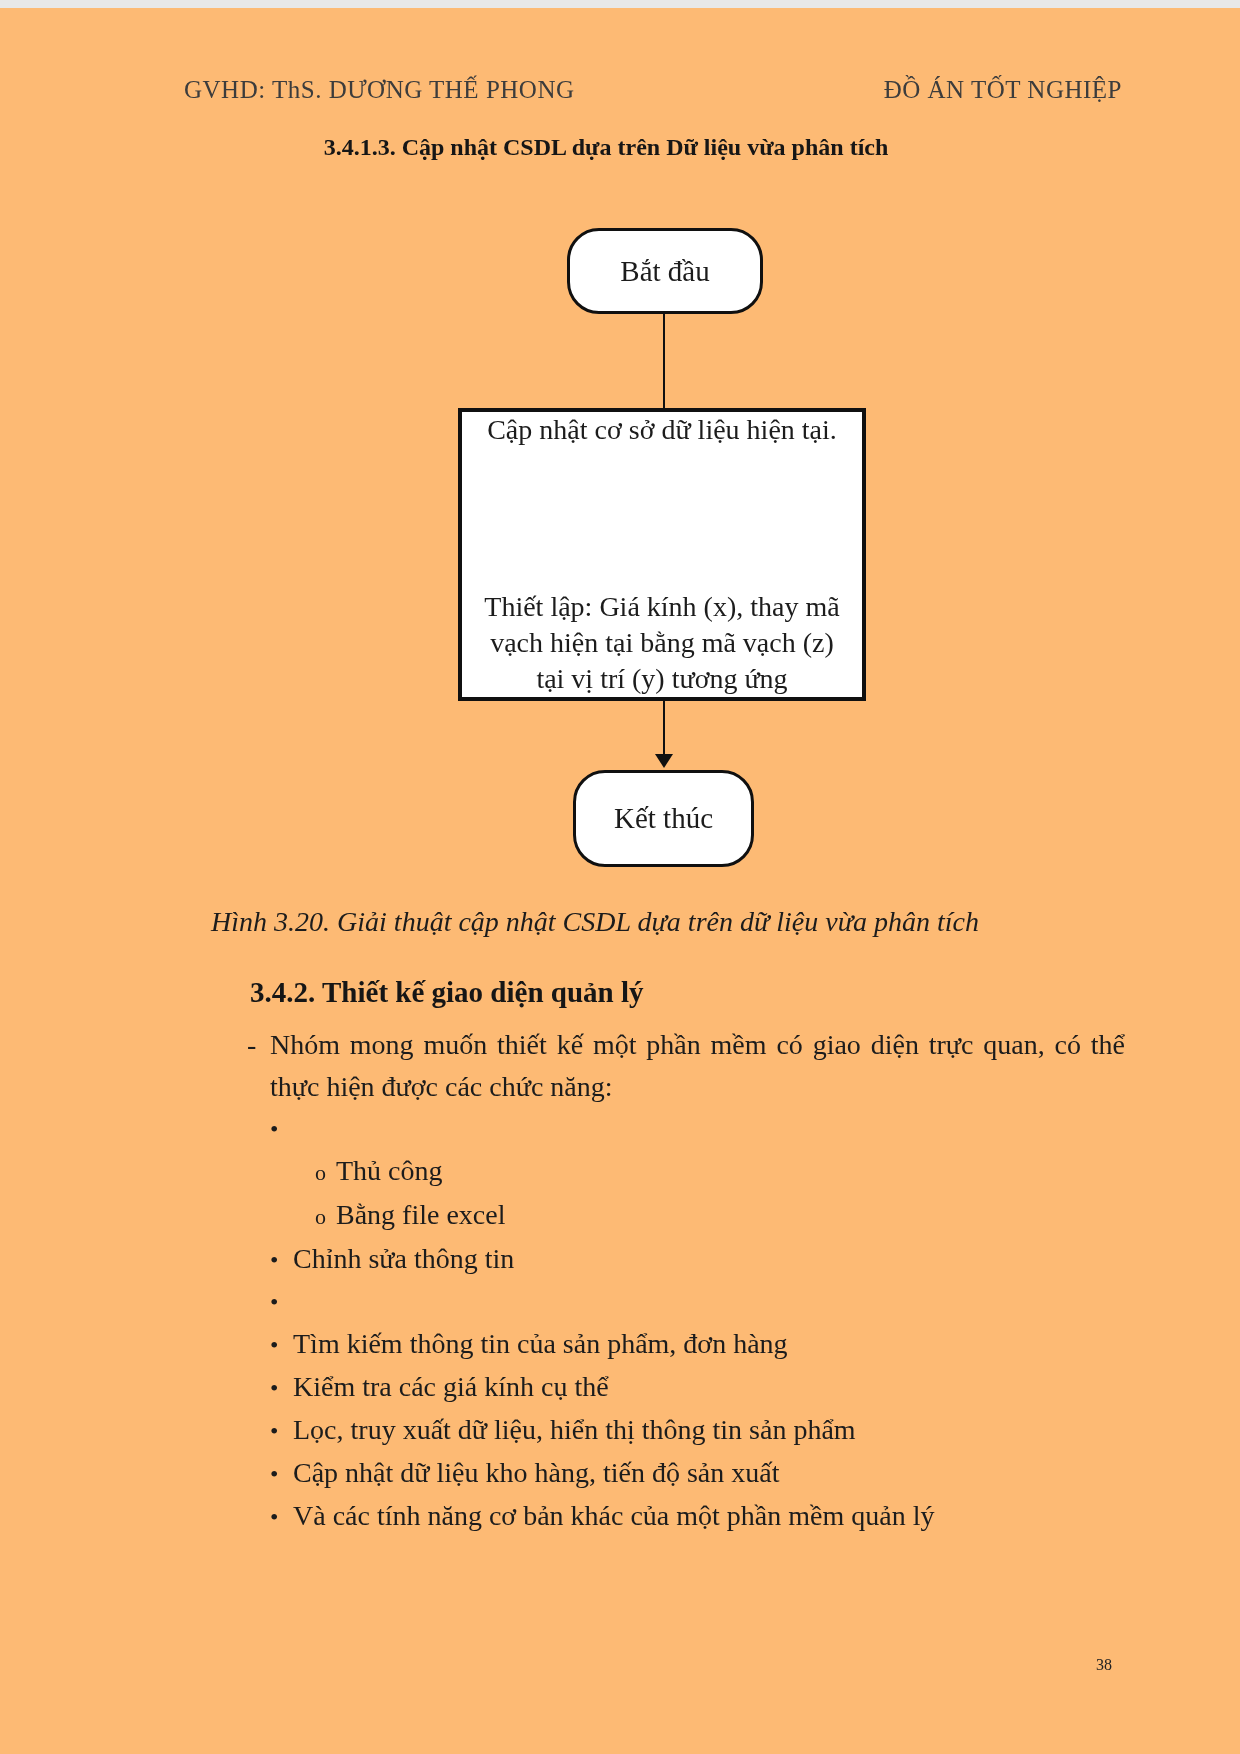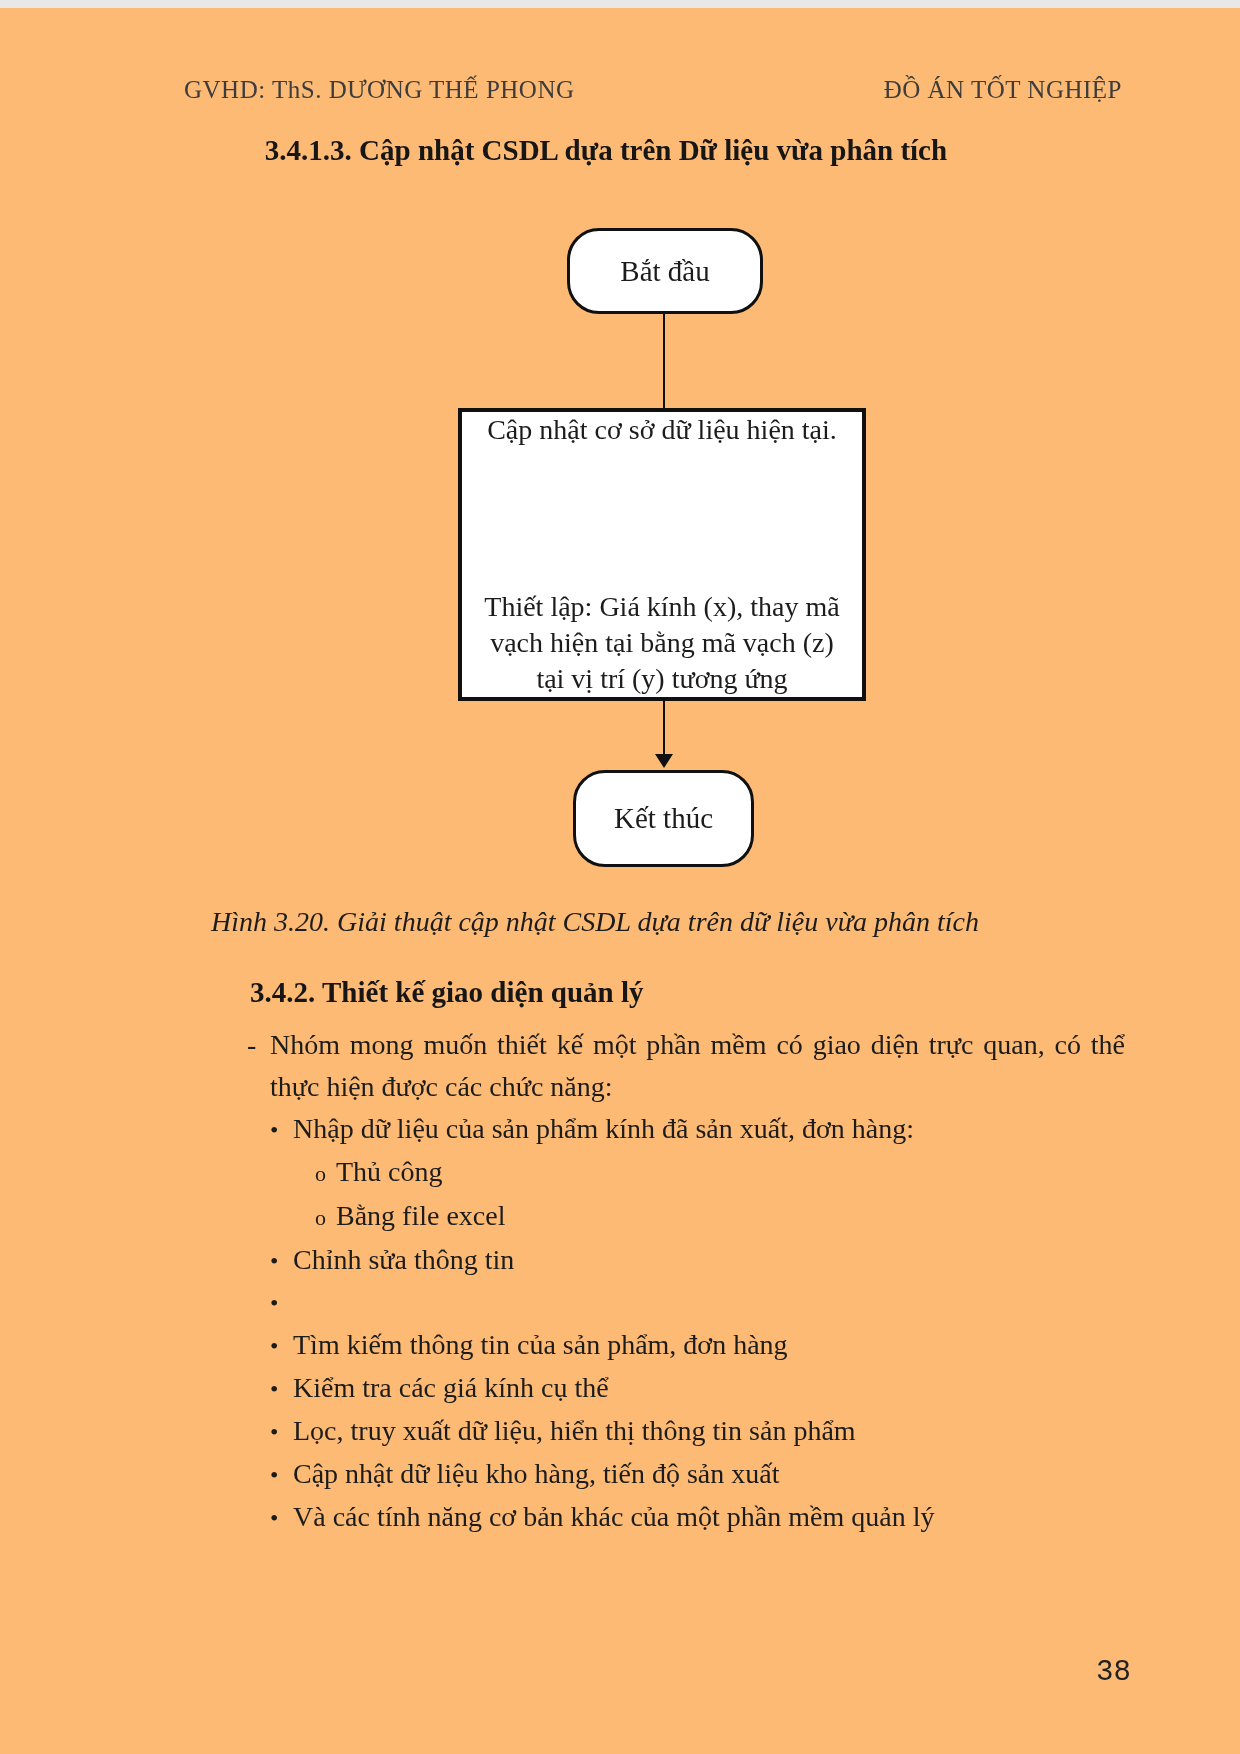--- a/index.html
+++ b/index.html
@@ -28,21 +28,21 @@
     letter-spacing: 0.5px;
   }
 
   
   .h-section {
     position: absolute;
     left: 0;
     top: 126px;
     width: 1212px;
     text-align: center;
-    font-size: 29px;
+    font-size: 24px;
     font-weight: bold;
     color: #161616;
   }
   .h-subsection {
     position: absolute;
     left: 250px;
     top: 968px;
     font-size: 29px;
     font-weight: bold;
     color: #161616;
@@ -136,22 +136,22 @@
   .li.l1 { padding-left: 23px; }
   .li.l1 .marker { width: 23px; font-size: 24px; }
   .li.l2 { padding-left: 68px; }
   .li.l2 .marker { width: 21px; font-size: 22px; }
 
   
   .page-num {
     position: absolute;
     left: 1096px;
     top: 1648px;
-    font-family: Liberation Mono, monospace;
-    font-size: 29px;
+    font-family: Liberation Serif, serif;
+    font-size: 16px;
     color: #222222;
   }
 </style>
 </head>
 <body>
 
 <div class="page">
 
   <div class="hdr">
     <span>GVHD: ThS. DƯƠNG THẾ PHONG</span>
@@ -189,21 +189,20 @@
     <div class="intro">
       <span>-</span>
       <div>
         <div class="intro-line1">Nhóm mong muốn thiết kế một phần mềm có giao diện trực quan, có thể</div>
         <div>thực hiện được các chức năng:</div>
       </div>
     </div>
 
     <div class="li l1">
       <span class="marker">•</span>
-      <span>Nhập dữ liệu của sản phẩm kính đã sản xuất, đơn hàng:</span>
     </div>
     <div class="li l2">
       <span class="marker">o</span>
       <span>Thủ công</span>
     </div>
     <div class="li l2">
       <span class="marker">o</span>
       <span>Bằng file excel</span>
     </div>
     <div class="li l1">

